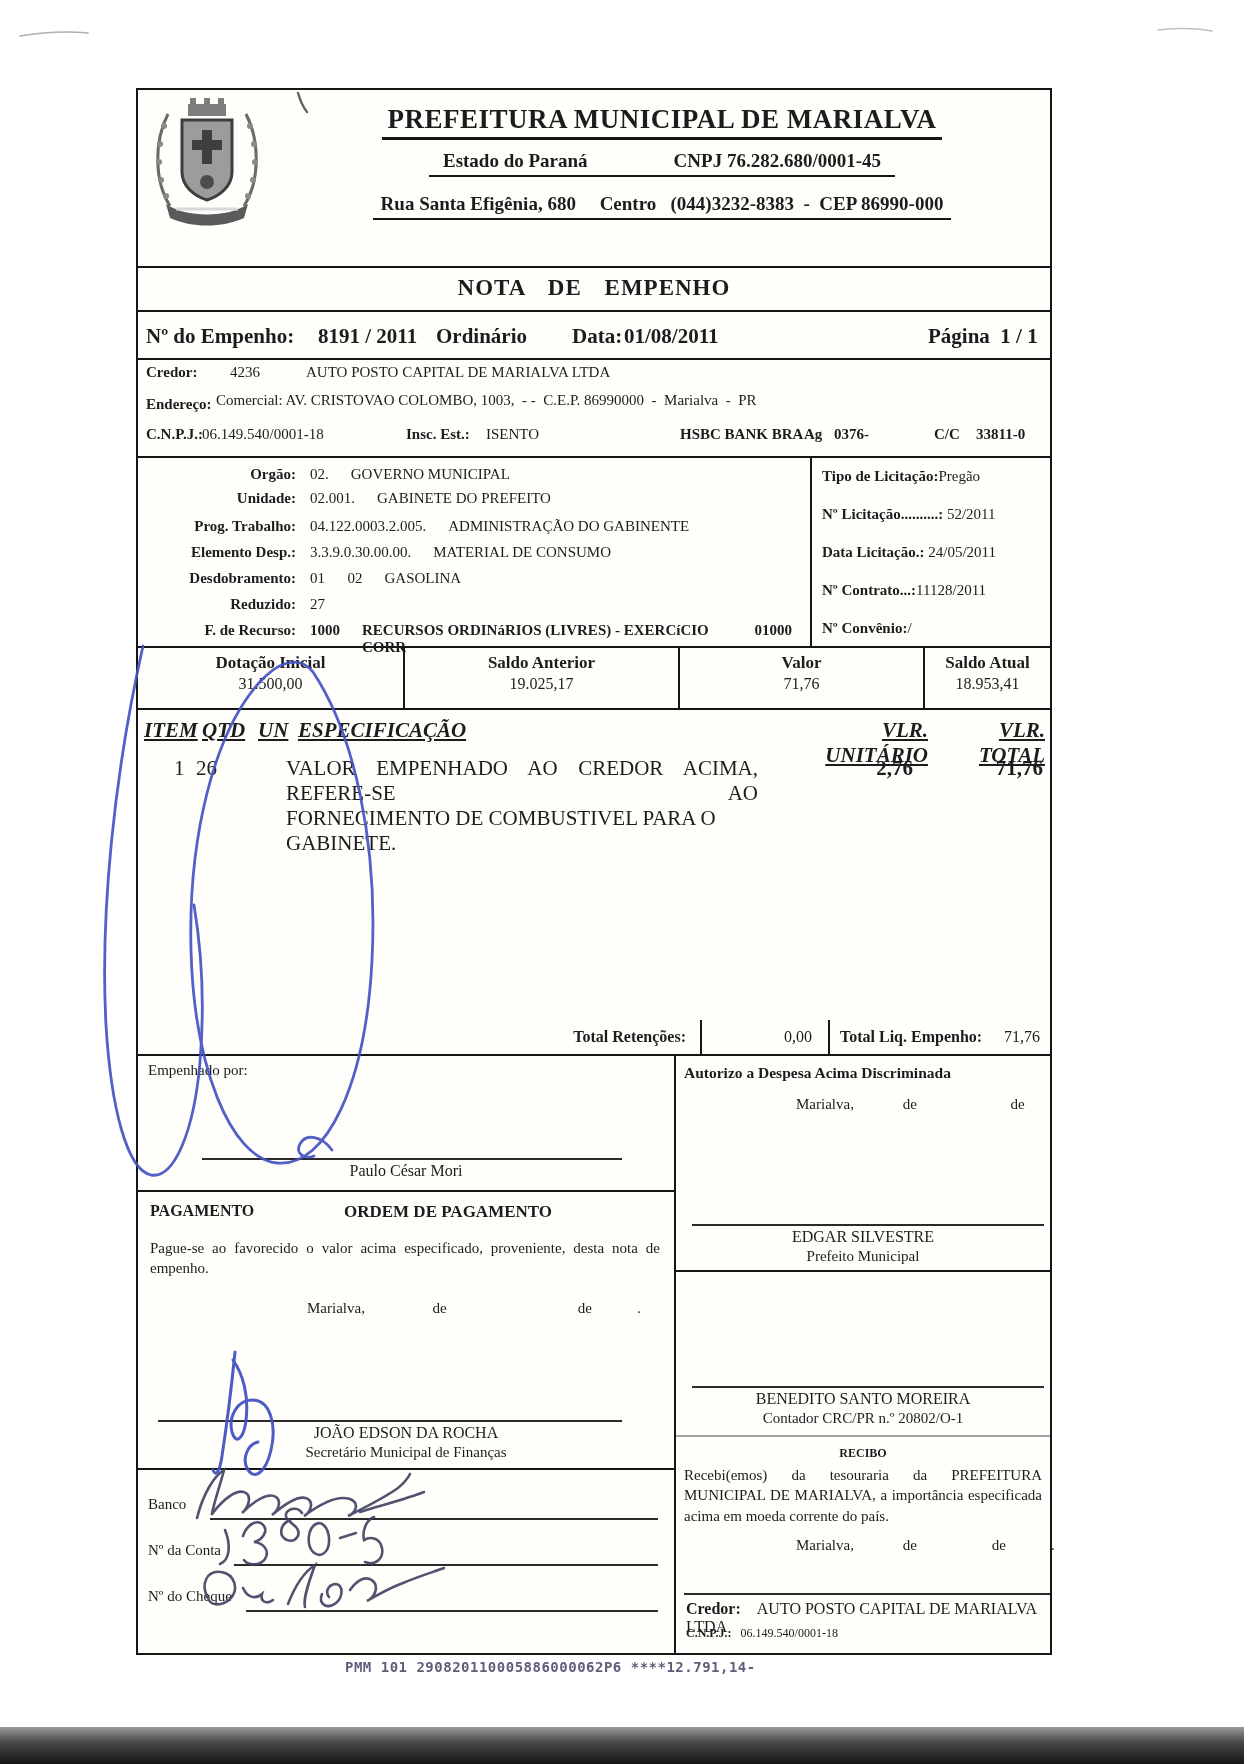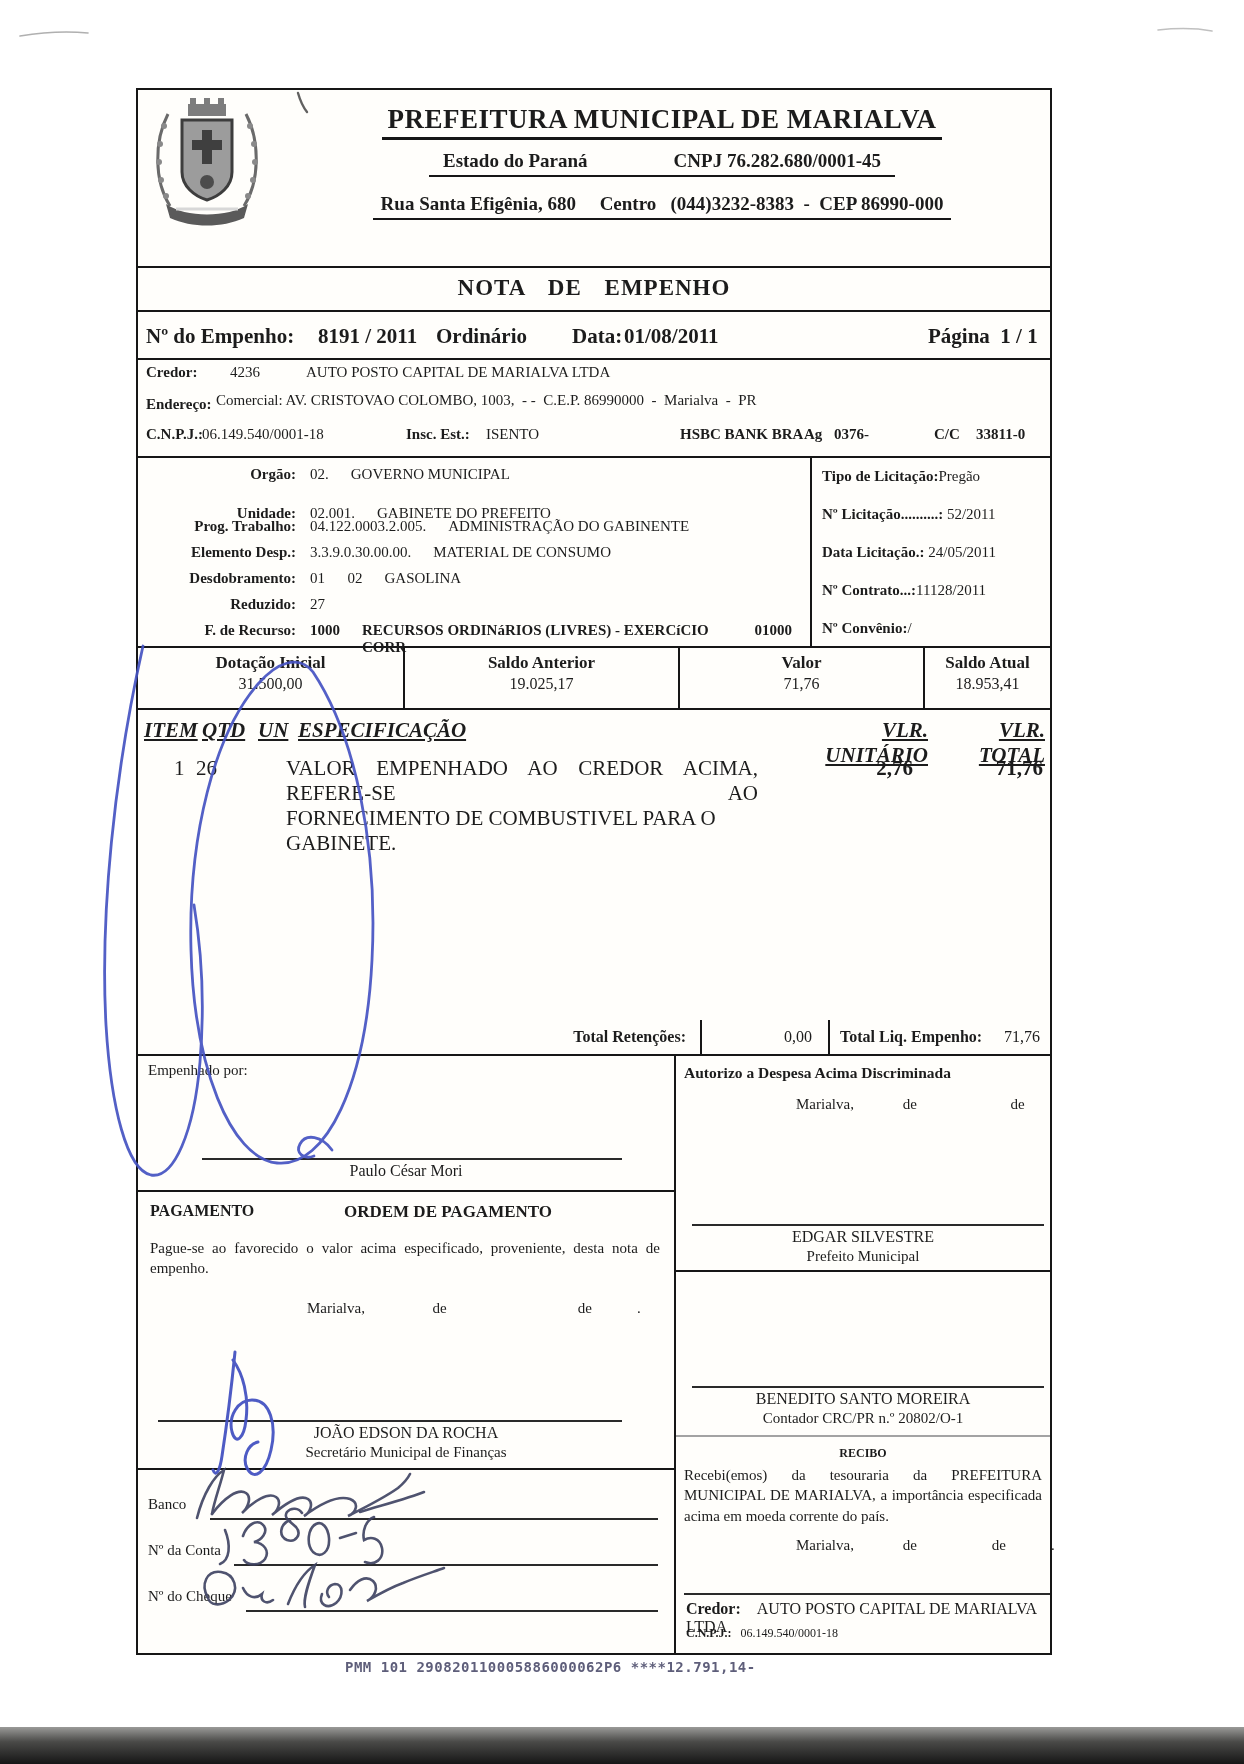--- a/index.html
+++ b/index.html
@@ -157,21 +157,21 @@
       <span class="b" style="left:838px;top:68px;">33811-0</span>
     </div>
 
     <div class="sec budget-block">
       <div class="budget-left">
         <div class="budget-row" style="top:8px;">
           <span class="lbl">Orgão:</span>
             <span class="code">02.</span>
             <span class="desc">GOVERNO MUNICIPAL</span>
         </div>
-        <div class="budget-row" style="top:47px;">
+        <div class="budget-row" style="top:32px;">
           <span class="lbl">Unidade:</span>
             <span class="code">02.001.</span>
             <span class="desc">GABINETE DO PREFEITO</span>
         </div>
         <div class="budget-row" style="top:60px;">
           <span class="lbl">Prog. Trabalho:</span>
             <span class="code">04.122.0003.2.005.</span>
             <span class="desc">ADMINISTRAÇÃO DO GABINENTE</span>
         </div>
         <div class="budget-row" style="top:86px;">

